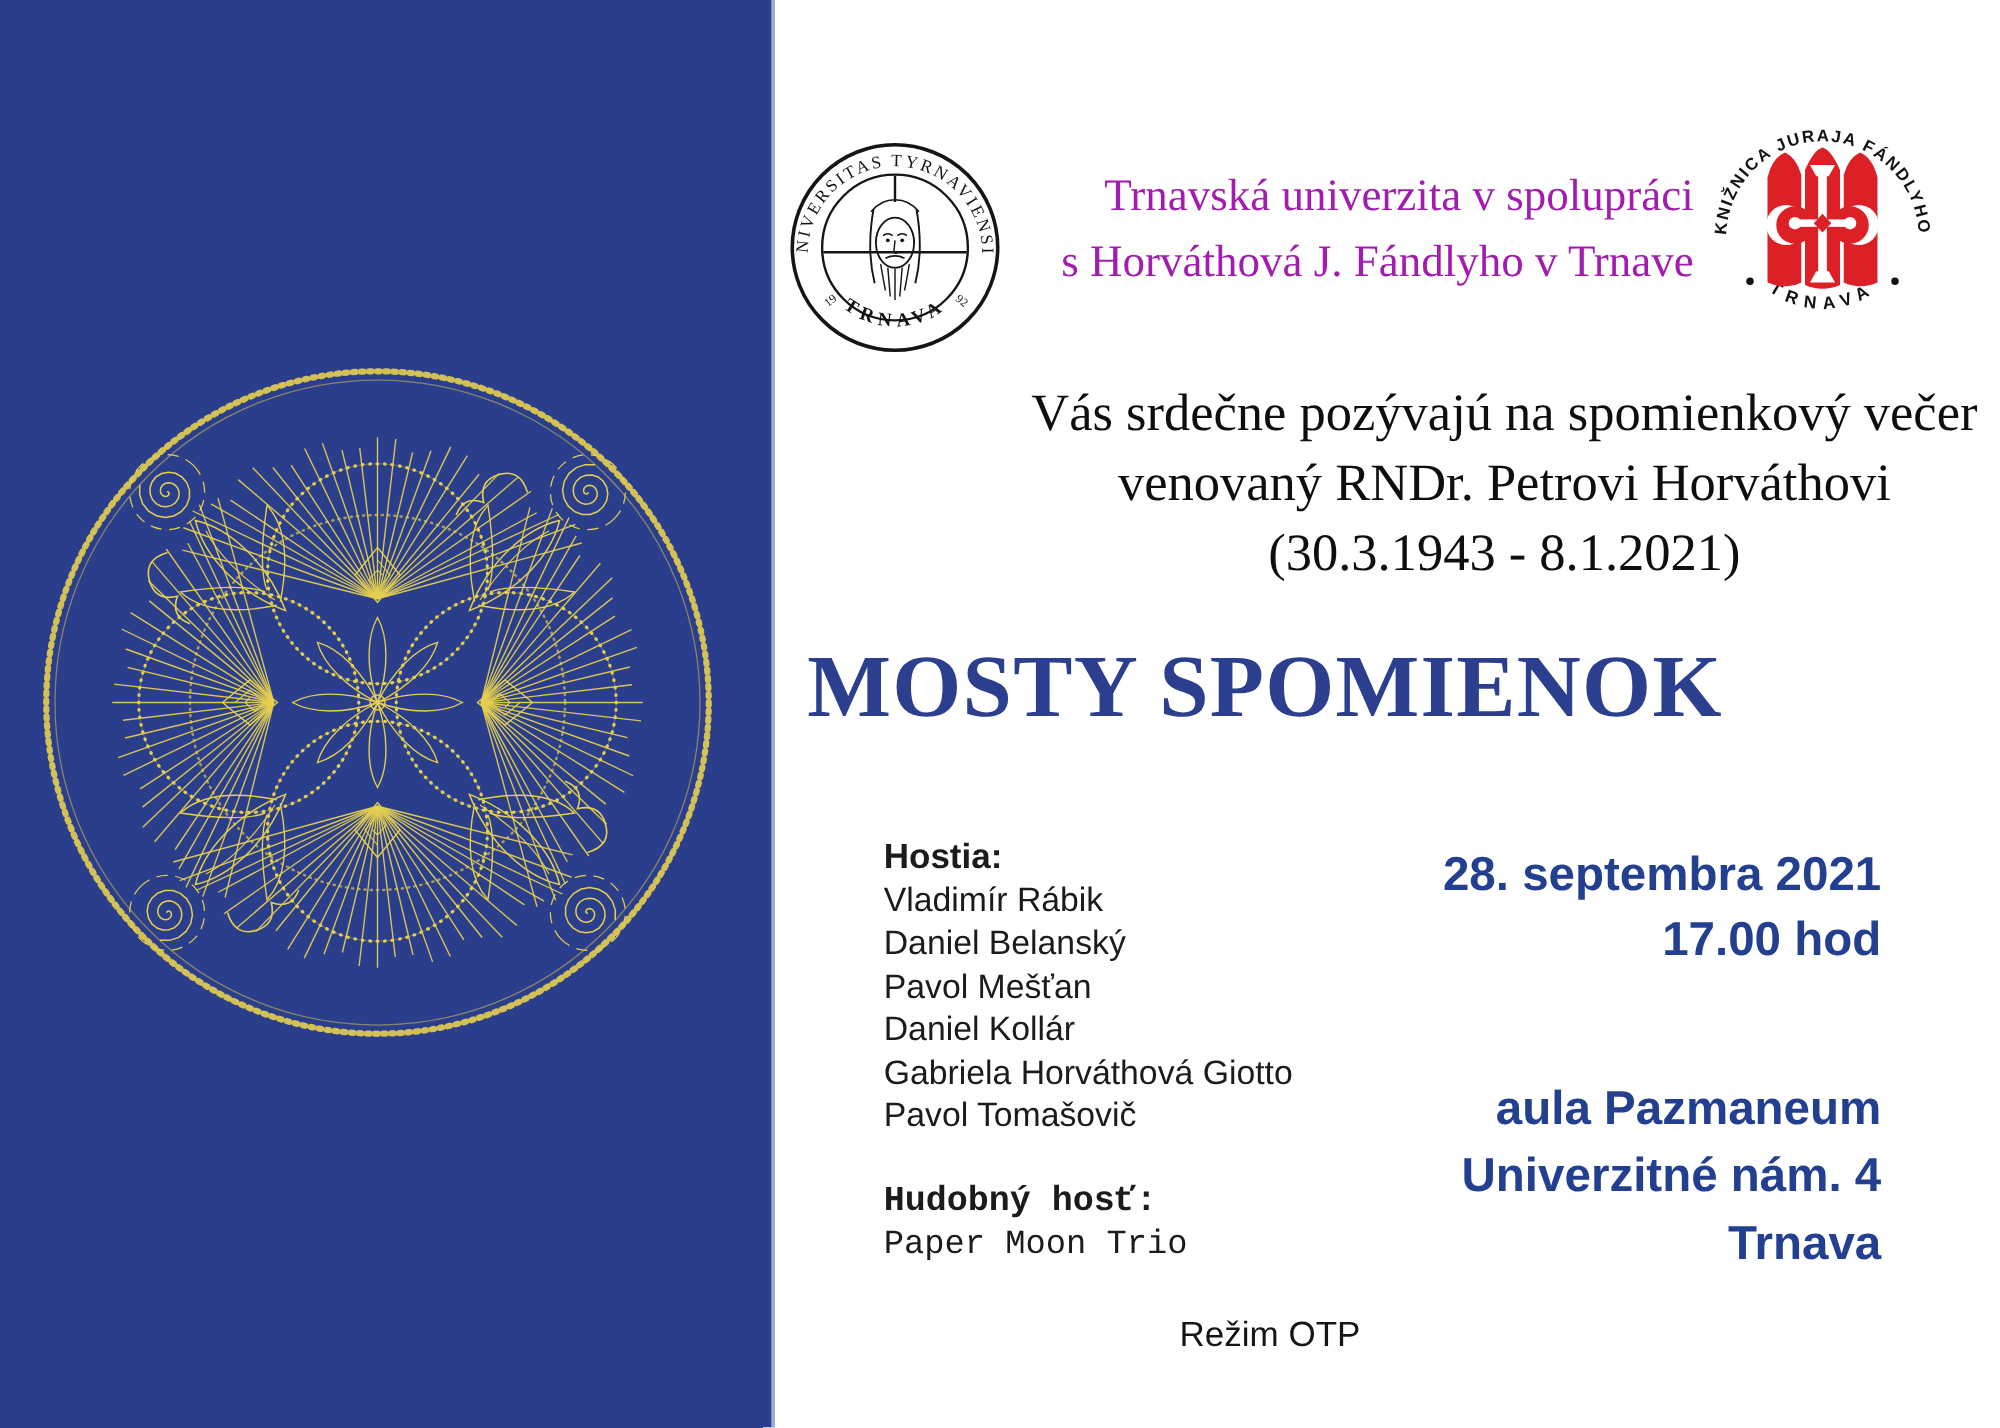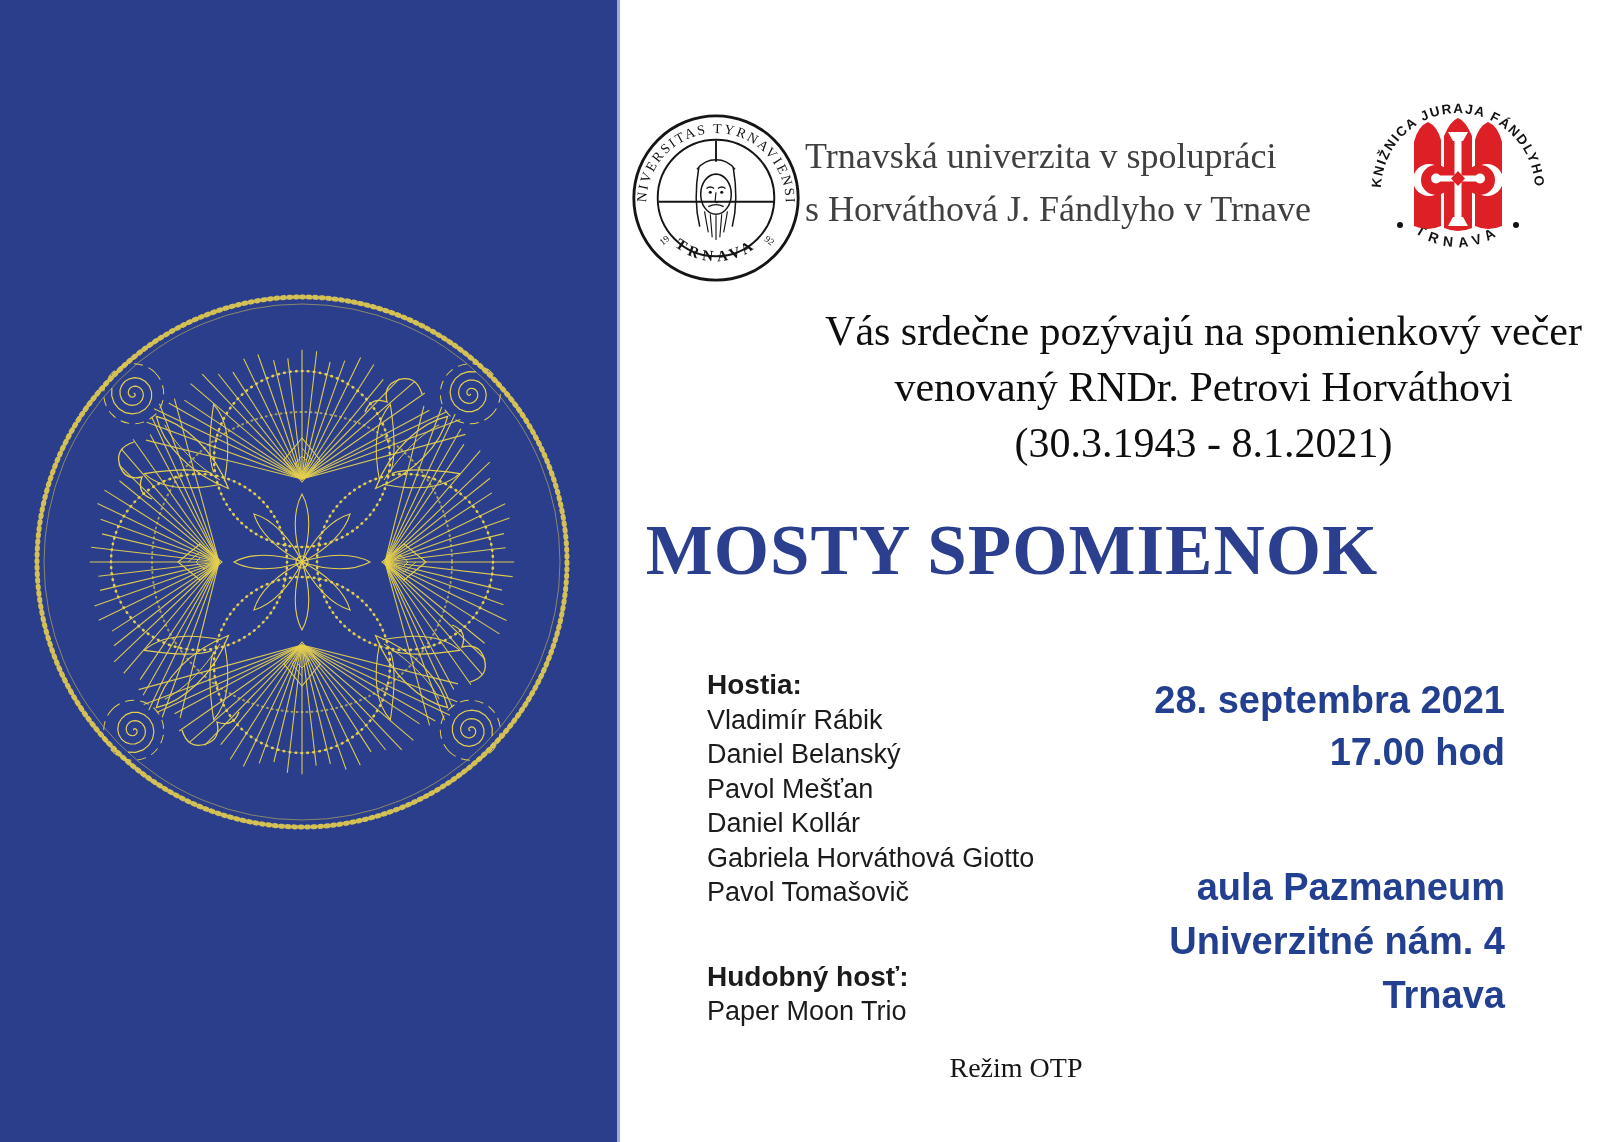--- a/index.html
+++ b/index.html
@@ -6,40 +6,40 @@
   body{width:1600px;height:1142px;overflow:hidden;background:#ffffff;font-family:"Liberation Sans",sans-serif;}
   .poster{position:relative;width:1600px;height:1142px;background:#ffffff;}
 
   .left-panel{position:absolute;left:0;top:0;width:620px;height:1142px;background:var(--panel,#2a3e8c);}
   .panel-edge{position:absolute;left:617px;top:0;width:3px;height:1142px;background:#b3bedd;opacity:.85;}
   .mandala-svg{position:absolute;left:2px;top:262px;width:600px;height:600px;}
 
   .content{position:absolute;left:620px;top:0;width:980px;height:1142px;}
 
   .seal{position:absolute;left:10px;top:112px;width:172px;height:172px;}
-  .partner-text{position:absolute;left:185px;right:245px;top:130px;text-align:left;
-    font-family:"Liberation Serif",serif;font-size:36px;line-height:53px;color:#404040;}
+  .partner-text{position:absolute;left:185px;right:245px;top:130px;text-align:right;
+    font-family:"Liberation Serif",serif;font-size:36px;line-height:53px;color:#a21caf;}
   .library-logo{position:absolute;right:52px;top:92px;width:180px;height:180px;}
 
   .invite{position:absolute;top:303px;left:0;width:1167px;text-align:center;
     font-family:"Liberation Serif",serif;font-size:42px;line-height:56px;color:#0e0e0e;}
 
   .title{position:absolute;top:510px;left:0;width:784px;text-align:center;
     font-family:"Liberation Serif",serif;font-weight:bold;font-size:71px;letter-spacing:1px;
     color:var(--title-color,#2b3f8e);white-space:nowrap;}
 
   .hosts{position:absolute;left:87px;top:668px;font-size:27px;line-height:34.5px;color:#1b1b1b;}
   .hosts .heading{font-weight:bold;font-size:28px;}
-  .hosts .music-block{margin-top:50px;}
+  .hosts .music-block{margin-top:35px;font-family:Liberation Mono, monospace;}
 
   .schedule{position:absolute;right:95px;top:674px;text-align:right;font-weight:bold;
     font-size:38px;line-height:52px;color:var(--event-color,#233f90);}
   .schedule .venue-block{margin-top:82px;line-height:54px;}
 
-  .otp{position:absolute;top:1052px;left:0;width:792px;text-align:center;font-size:28px;color:#161616;font-family:Liberation Serif, serif;}
+  .otp{position:absolute;top:1052px;left:0;width:792px;text-align:center;font-size:28px;color:#161616;}
 
   .ringtext{fill:#141414;font-family:"Liberation Serif",serif;font-size:14.5px;letter-spacing:2.2px;}
   .ringtext-bottom{fill:#141414;font-family:"Liberation Serif",serif;font-size:16px;font-weight:bold;letter-spacing:5px;}
   .yeartext{fill:#141414;font-family:"Liberation Serif",serif;font-size:10px;}
   .libtext{fill:#121212;font-family:"Liberation Sans",sans-serif;font-weight:bold;font-size:13.5px;letter-spacing:1.6px;}
   .libtext-bottom{fill:#121212;font-family:"Liberation Sans",sans-serif;font-weight:bold;font-size:14px;letter-spacing:6px;}
   .sealstroke{fill:none;stroke:#151515;}
   .book{fill:var(--red,#dd1f26);}
 </style>
 </head>

